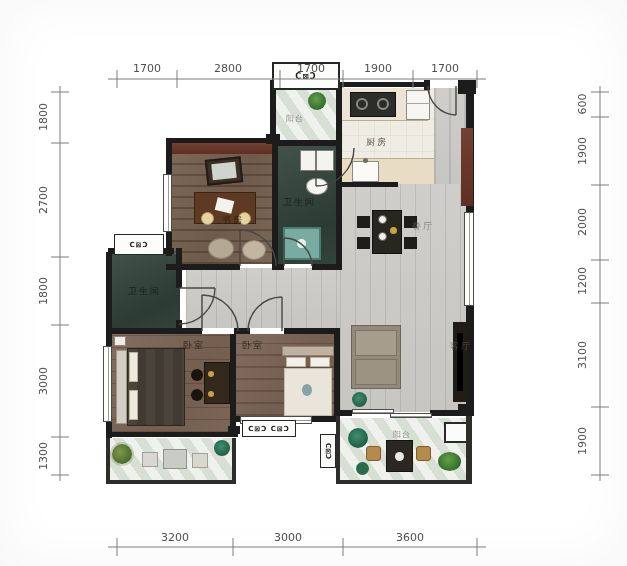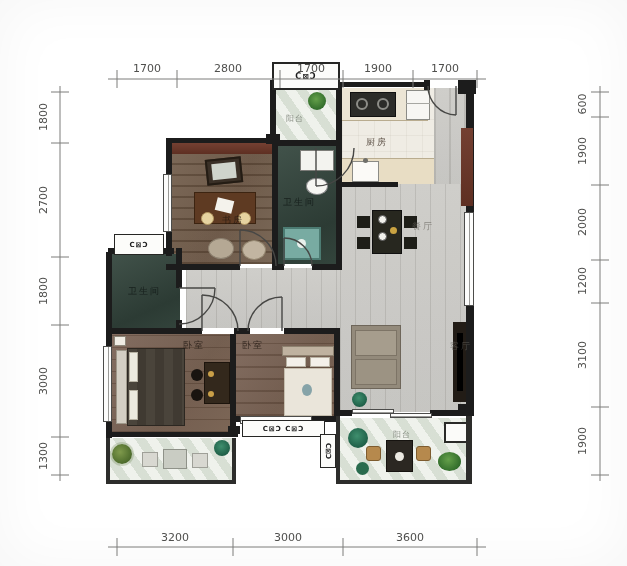--- a/index.html
+++ b/index.html
@@ -209,21 +209,21 @@
     <line x1="179" y1="288" x2="215" y2="288"></line>
     <path d="M 215 288 A 36 36 0 0 1 179 324"></path>
     <line x1="202" y1="331" x2="202" y2="295"></line>
     <path d="M 202 295 A 36 36 0 0 1 238 331"></path>
     <line x1="282" y1="331" x2="282" y2="297"></line>
     <path d="M 248 331 A 34 34 0 0 1 282 297"></path>
   </svg>
 
   <div class="tag" style="left:272px;top:62px;width:68px;height:28px;">C⊠Ɔ</div>
   <div class="tag small" style="left:114px;top:234px;width:50px;height:21px;">C⊠Ɔ</div>
-  <div class="tag small" style="left:242px;top:420px;width:83px;height:17px;">C⊠Ɔ C⊠Ɔ</div>
+  <div class="tag small" style="left:242px;top:420px;width:54px;height:17px;">C⊠Ɔ C⊠Ɔ</div>
   <div class="tag small vert" style="left:320px;top:434px;width:16px;height:34px;">C⊠Ɔ</div>
 
   <span class="rlabel" style="left:222px;top:214px;color:rgba(32,24,18,0.8);">书房</span>
   <span class="rlabel dark" style="left:283px;top:196px;">卫生间</span>
   <span class="rlabel" style="left:366px;top:136px;color:rgba(80,68,56,0.9);">厨房</span>
   <span class="rlabel faint" style="left:412px;top:220px;">餐厅</span>
   <span class="rlabel faint" style="left:408px;top:340px;margin-left:42px;">客厅</span>
   <span class="rlabel dark" style="left:128px;top:285px;">卫生间</span>
   <span class="rlabel" style="left:183px;top:339px;color:rgba(32,24,18,0.8);">卧室</span>
   <span class="rlabel" style="left:242px;top:339px;color:rgba(32,24,18,0.8);">卧室</span>

